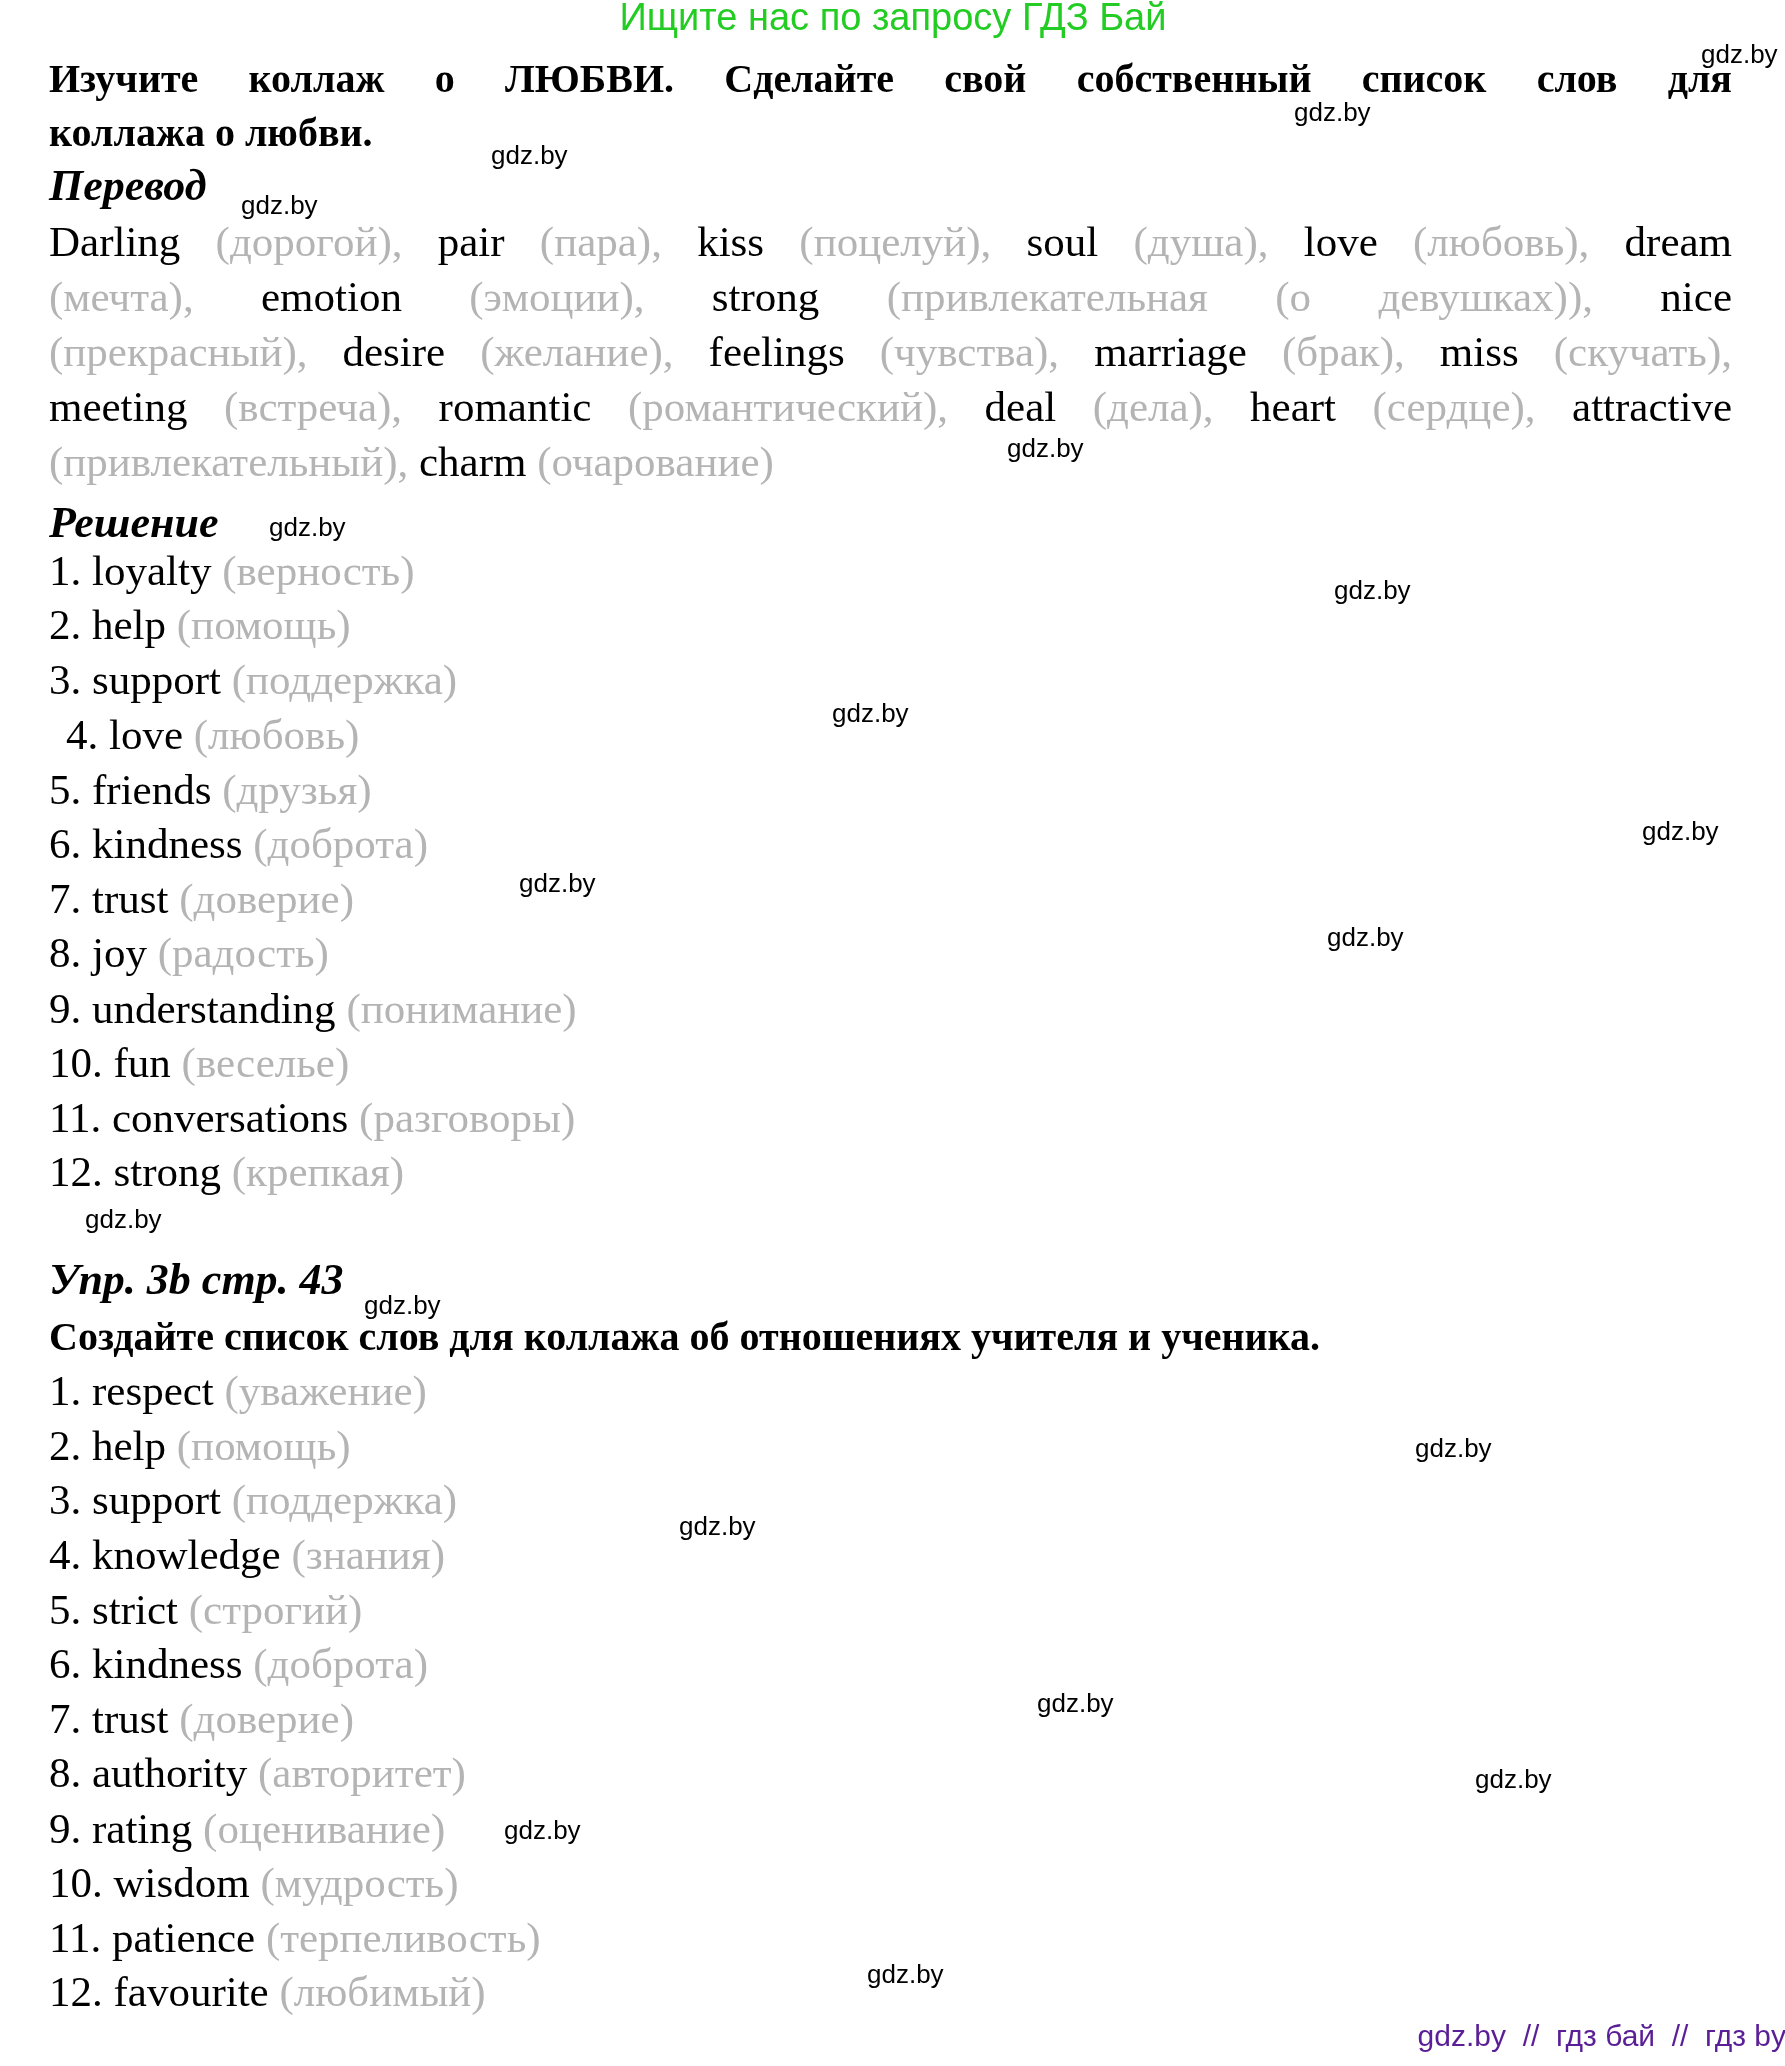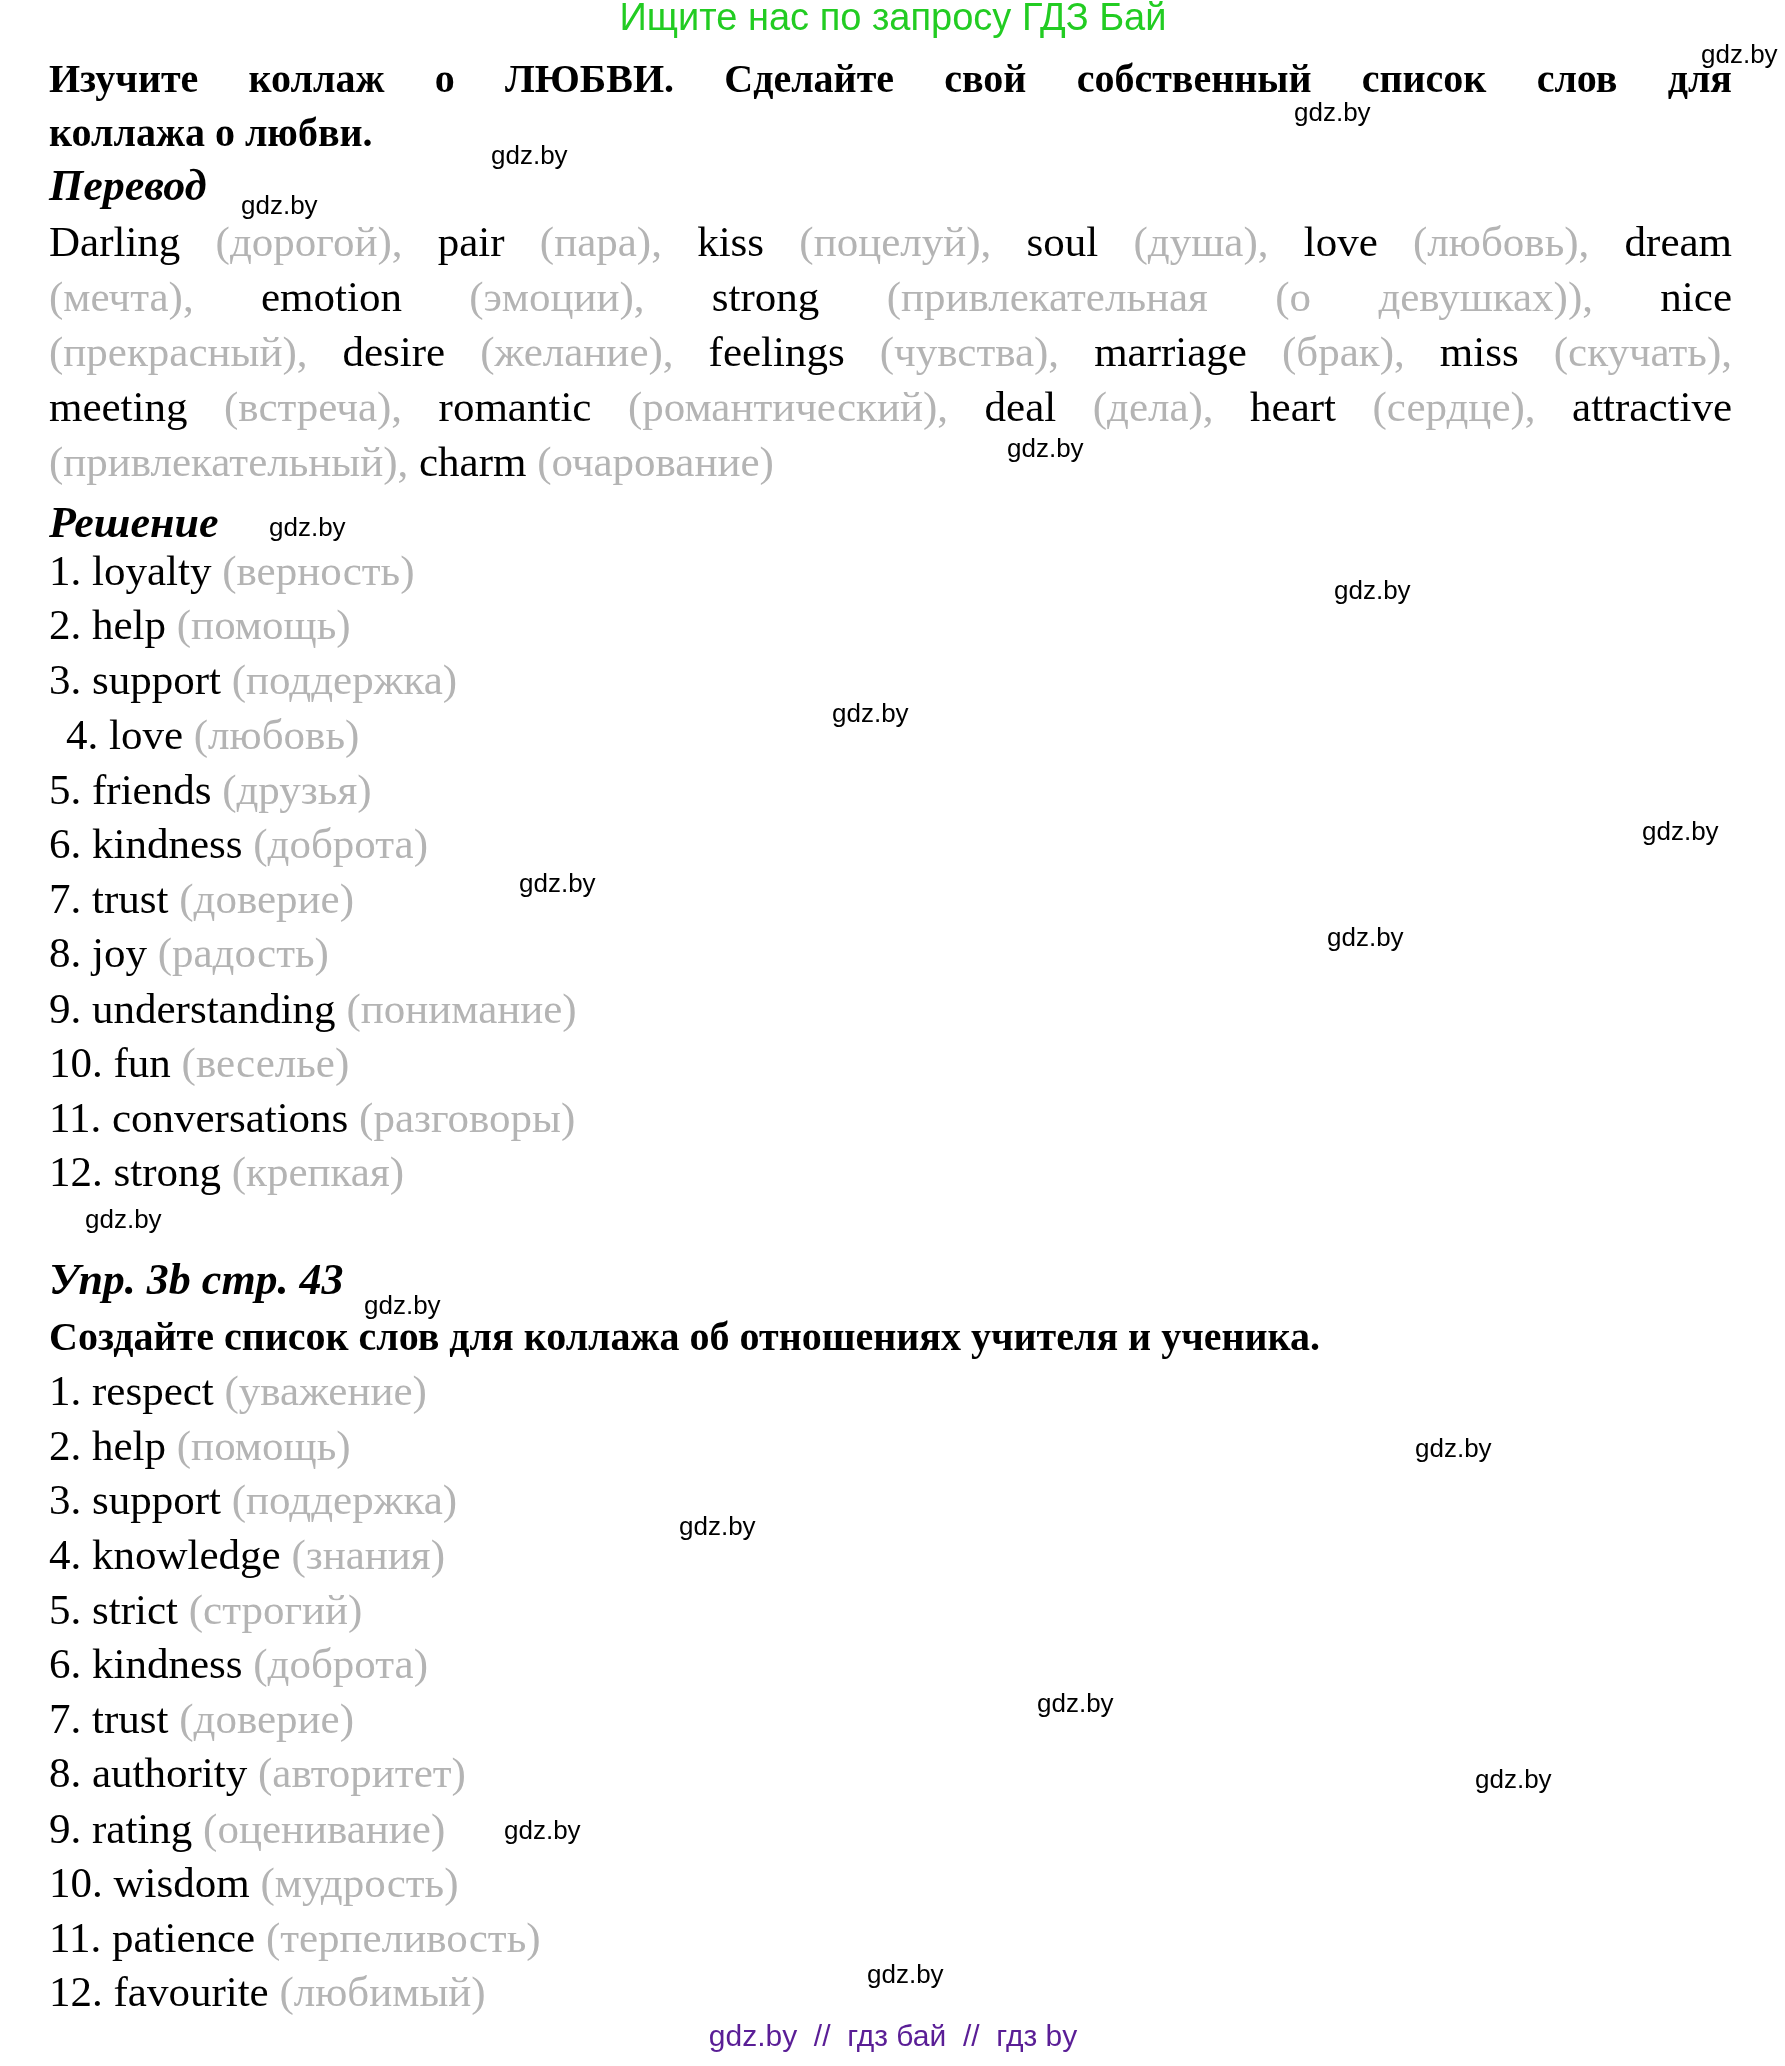--- a/index.html
+++ b/index.html
@@ -8,21 +8,21 @@
   .header { left:0; width:1786px; top:0; text-align:center; font-family:"Liberation Sans", sans-serif; font-size:38px; line-height:34px; color:#22cc22; }
   .title { left:49px; width:1683px; font-family:"Liberation Serif", serif; font-weight:bold; font-size:40px; line-height:54px; color:#000; text-align:justify; text-align-last:justify; white-space:nowrap; }
   .title.last { text-align-last:left; }
   .heading-it { left:49px; font-family:"Liberation Serif", serif; font-weight:bold; font-style:italic; font-size:44px; line-height:54px; color:#000; }
   .para-line { left:49px; width:1683px; font-family:"Liberation Serif", serif; font-size:43px; line-height:54px; color:#000; text-align:justify; text-align-last:justify; white-space:nowrap; }
   .para-line.last { text-align-last:left; }
   .en { color:#000; }
   .ru { color:#b4b4b4; }
   .list-item { left:49px; font-family:"Liberation Serif", serif; font-size:43px; line-height:54px; white-space:nowrap; }
   .wm { font-family:"Liberation Sans", sans-serif; font-size:26px; line-height:29px; color:#000; }
-  .footer { left:0; width:1786px; text-align:center; font-family:"Liberation Sans", sans-serif; font-size:30px; line-height:34px; color:#5a1e96; }
+  .footer { left:0; width:1786px; text-align:right; font-family:"Liberation Sans", sans-serif; font-size:30px; line-height:34px; color:#5a1e96; }
 </style>
 </head>
 <body>
 
 <div class="abs header" style="top:0px;">Ищите нас по запросу ГДЗ Бай</div>
 
 <div class="abs title" style="top:52px;">Изучите коллаж о ЛЮБВИ. Сделайте свой собственный список слов для</div>
 <div class="abs title last" style="top:106px;">коллажа о любви.</div>
 
 <div class="abs heading-it" style="top:159px;">Перевод</div>

